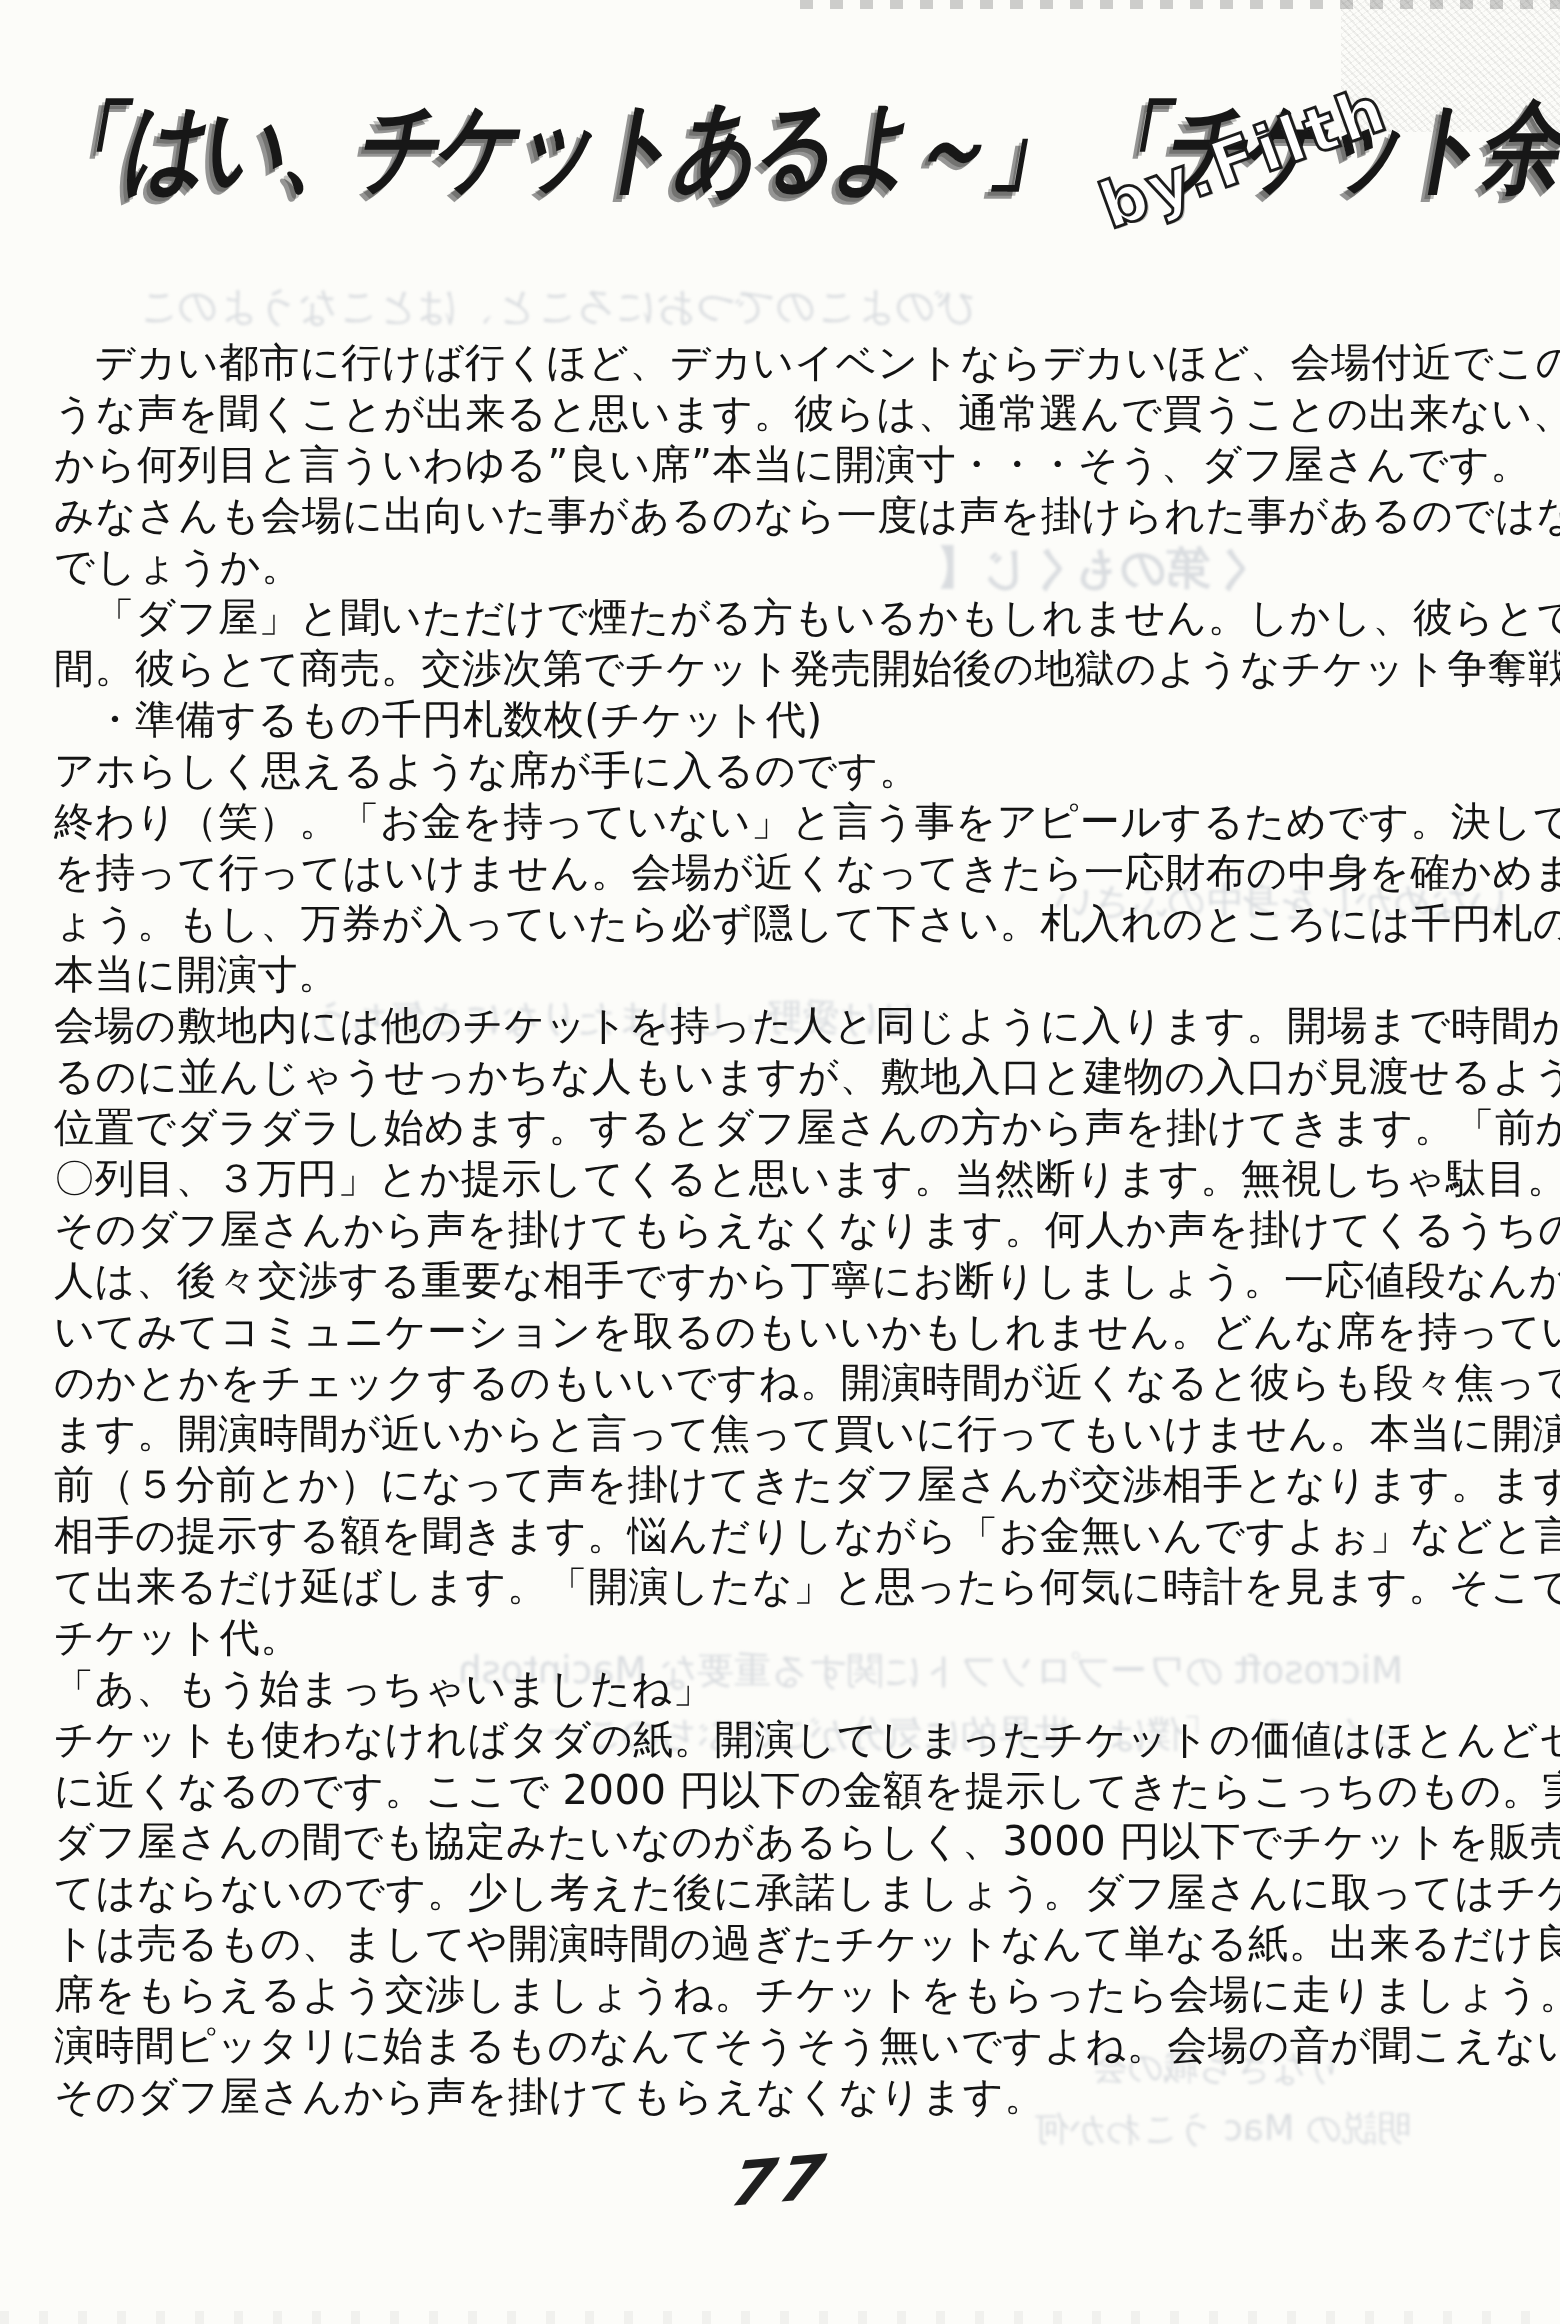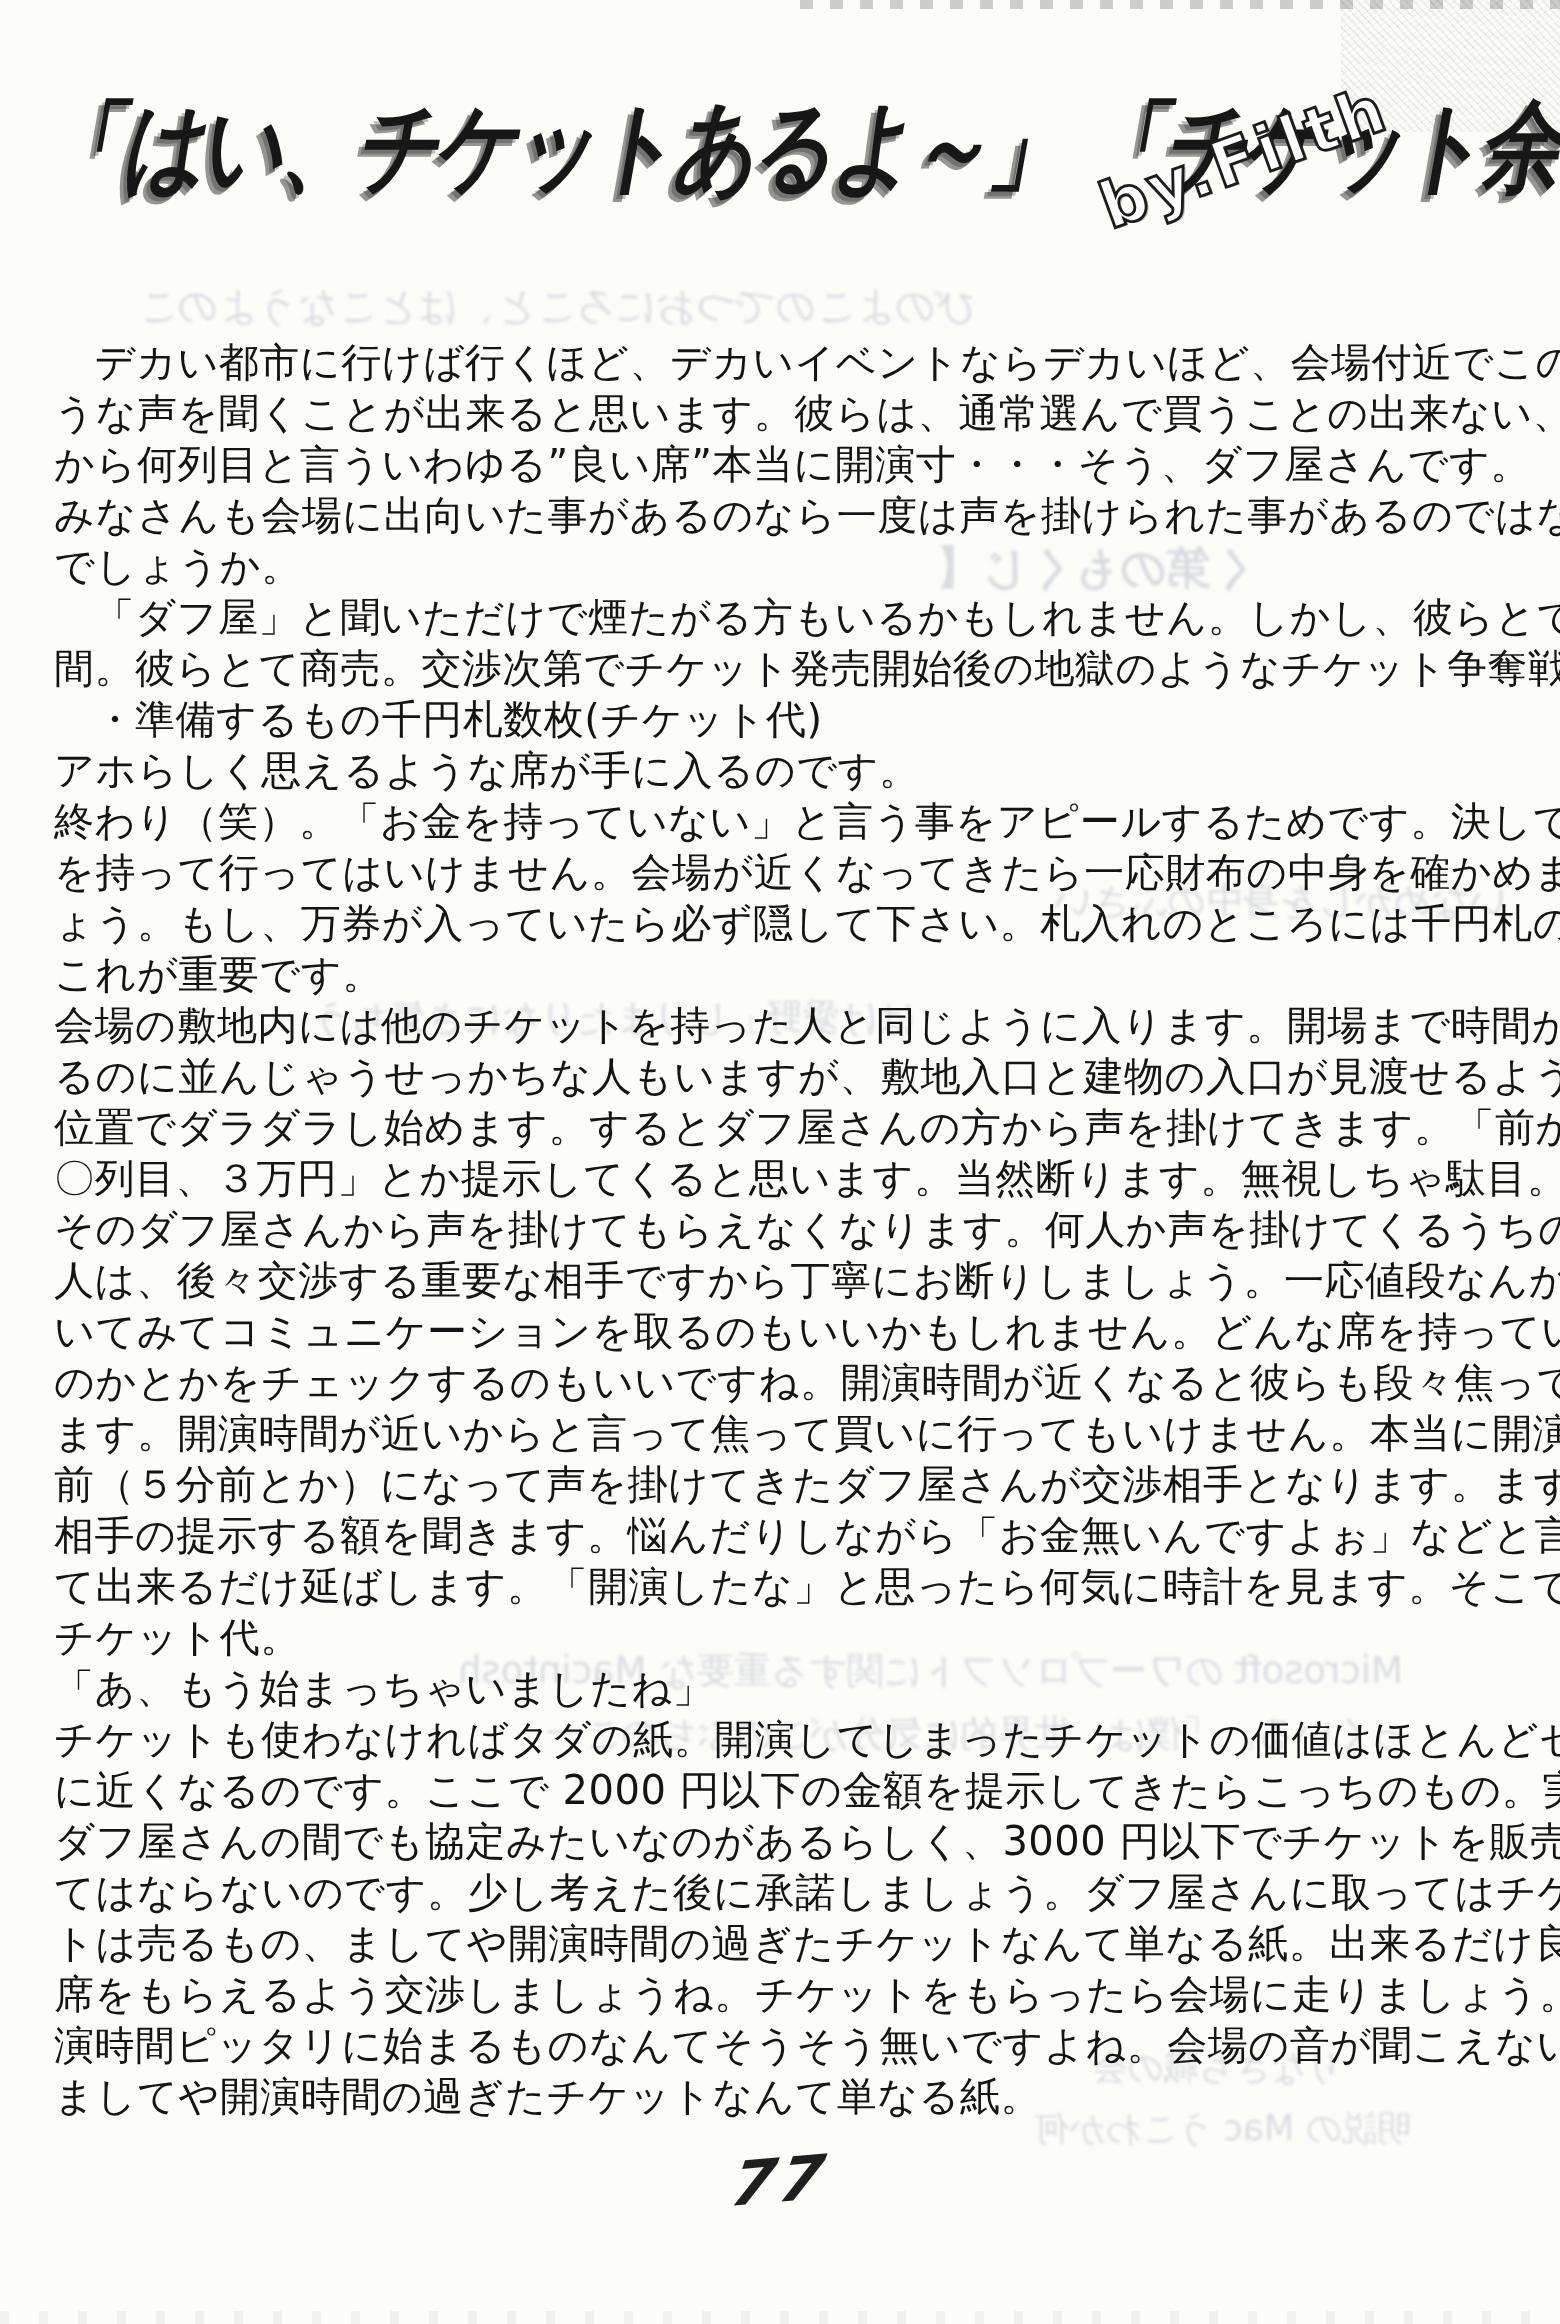--- a/index.html
+++ b/index.html
@@ -102,21 +102,21 @@
       <div class="line">から何列目と言ういわゆる”良い席”本当に開演寸・・・そう、ダフ屋さんです。</div>
       <div class="line">みなさんも会場に出向いた事があるのなら一度は声を掛けられた事があるのではない</div>
       <div class="line">でしょうか。</div>
       <div class="line">　「ダフ屋」と聞いただけで煙たがる方もいるかもしれません。しかし、彼らとて人</div>
       <div class="line">間。彼らとて商売。交渉次第でチケット発売開始後の地獄のようなチケット争奪戦が</div>
       <div class="line">　・準備するもの千円札数枚(チケット代)</div>
       <div class="line">アホらしく思えるような席が手に入るのです。</div>
       <div class="line">終わり（笑）。「お金を持っていない」と言う事をアピールするためです。決して万券</div>
       <div class="line">を持って行ってはいけません。会場が近くなってきたら一応財布の中身を確かめまし</div>
       <div class="line">ょう。もし、万券が入っていたら必ず隠して下さい。札入れのところには千円札のみ。</div>
-      <div class="line">これが重要です。</div>
+      <div class="line">本当に開演寸。</div>
       <div class="line">会場の敷地内には他のチケットを持った人と同じように入ります。開場まで時間があ</div>
       <div class="line">るのに並んじゃうせっかちな人もいますが、敷地入口と建物の入口が見渡せるような</div>
       <div class="line">位置でダラダラし始めます。するとダフ屋さんの方から声を掛けてきます。「前から</div>
       <div class="line">〇列目、３万円」とか提示してくると思います。当然断ります。無視しちゃ駄目。</div>
       <div class="line">そのダフ屋さんから声を掛けてもらえなくなります。何人か声を掛けてくるうちの一</div>
       <div class="line">人は、後々交渉する重要な相手ですから丁寧にお断りしましょう。一応値段なんか聞</div>
       <div class="line">いてみてコミュニケーションを取るのもいいかもしれません。どんな席を持っている</div>
       <div class="line">のかとかをチェックするのもいいですね。開演時間が近くなると彼らも段々焦ってき</div>
       <div class="line">ます。開演時間が近いからと言って焦って買いに行ってもいけません。本当に開演寸</div>
       <div class="line">前（５分前とか）になって声を掛けてきたダフ屋さんが交渉相手となります。まずは</div>
@@ -124,19 +124,19 @@
       <div class="line">て出来るだけ延ばします。「開演したな」と思ったら何気に時計を見ます。そこでと</div>
       <div class="line">チケット代。</div>
       <div class="line">「あ、もう始まっちゃいましたね」</div>
       <div class="line">チケットも使わなければタダの紙。開演してしまったチケットの価値はほとんどゼロ</div>
       <div class="line">に近くなるのです。ここで 2000 円以下の金額を提示してきたらこっちのもの。実は、</div>
       <div class="line">ダフ屋さんの間でも協定みたいなのがあるらしく、3000 円以下でチケットを販売し</div>
       <div class="line">てはならないのです。少し考えた後に承諾しましょう。ダフ屋さんに取ってはチケッ</div>
       <div class="line">トは売るもの、ましてや開演時間の過ぎたチケットなんて単なる紙。出来るだけ良い</div>
       <div class="line">席をもらえるよう交渉しましょうね。チケットをもらったら会場に走りましょう。開</div>
       <div class="line">演時間ピッタリに始まるものなんてそうそう無いですよね。会場の音が聞こえないよ</div>
-      <div class="line">ましてや開演時間の過ぎたチケットなんて単なる紙。</div>
+      <div class="line">そのダフ屋さんから声を掛けてもらえなくなります。</div>
     </div>
 
   <div class="folio">77</div>
 
 </div>
 
 
 </body></html>

